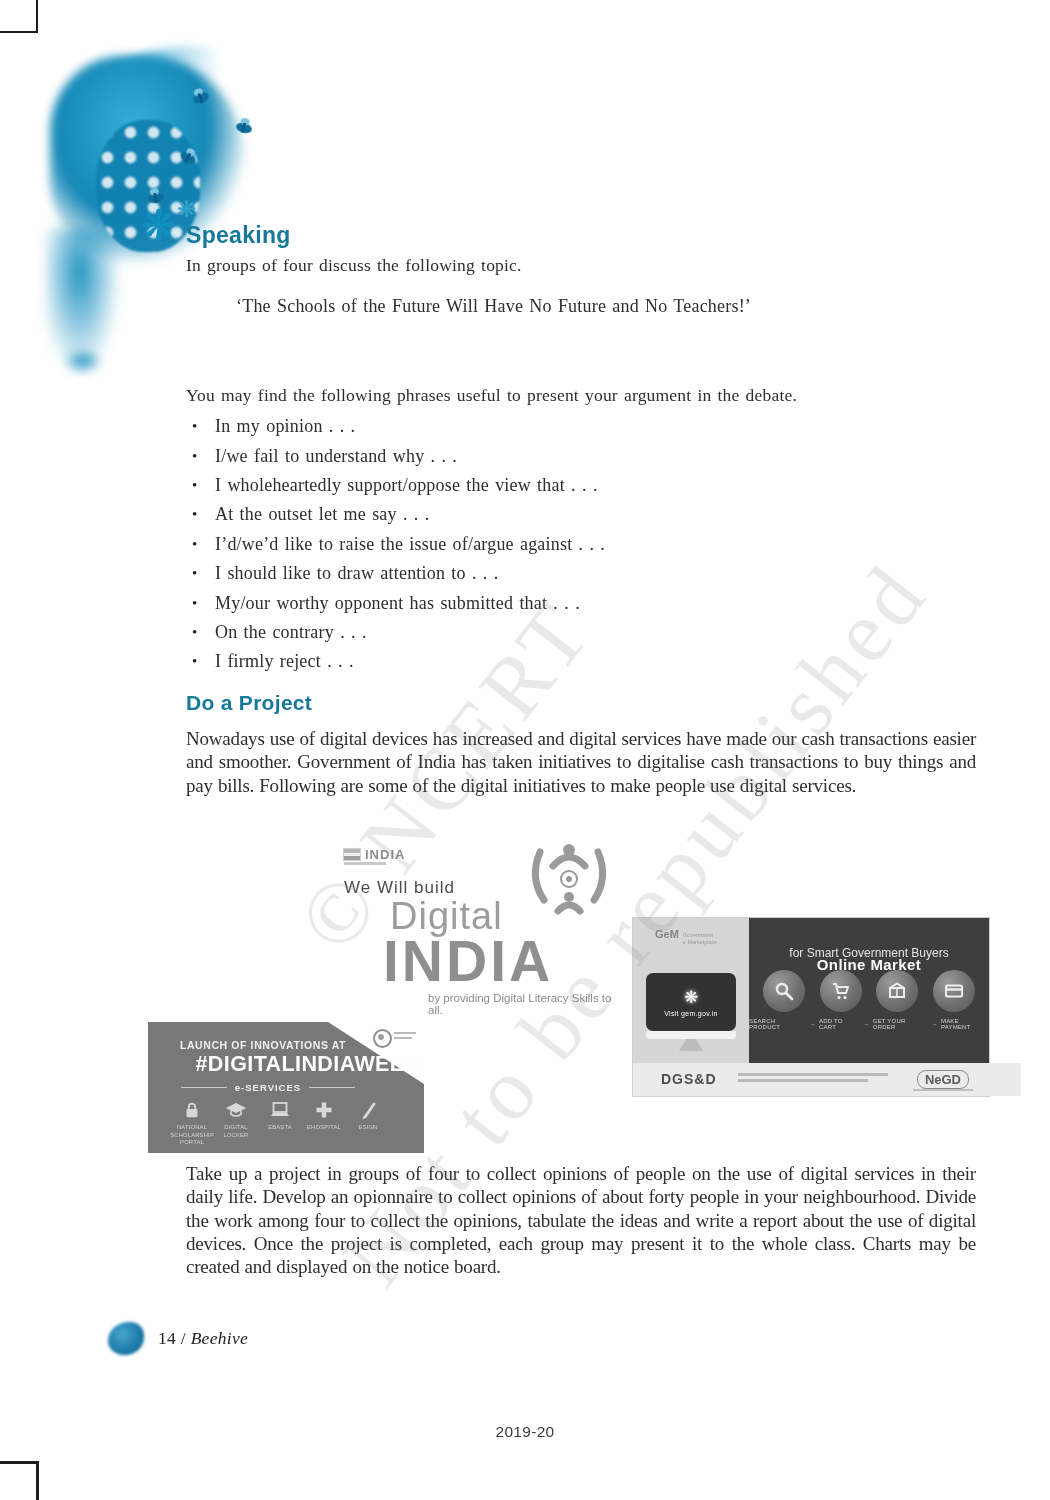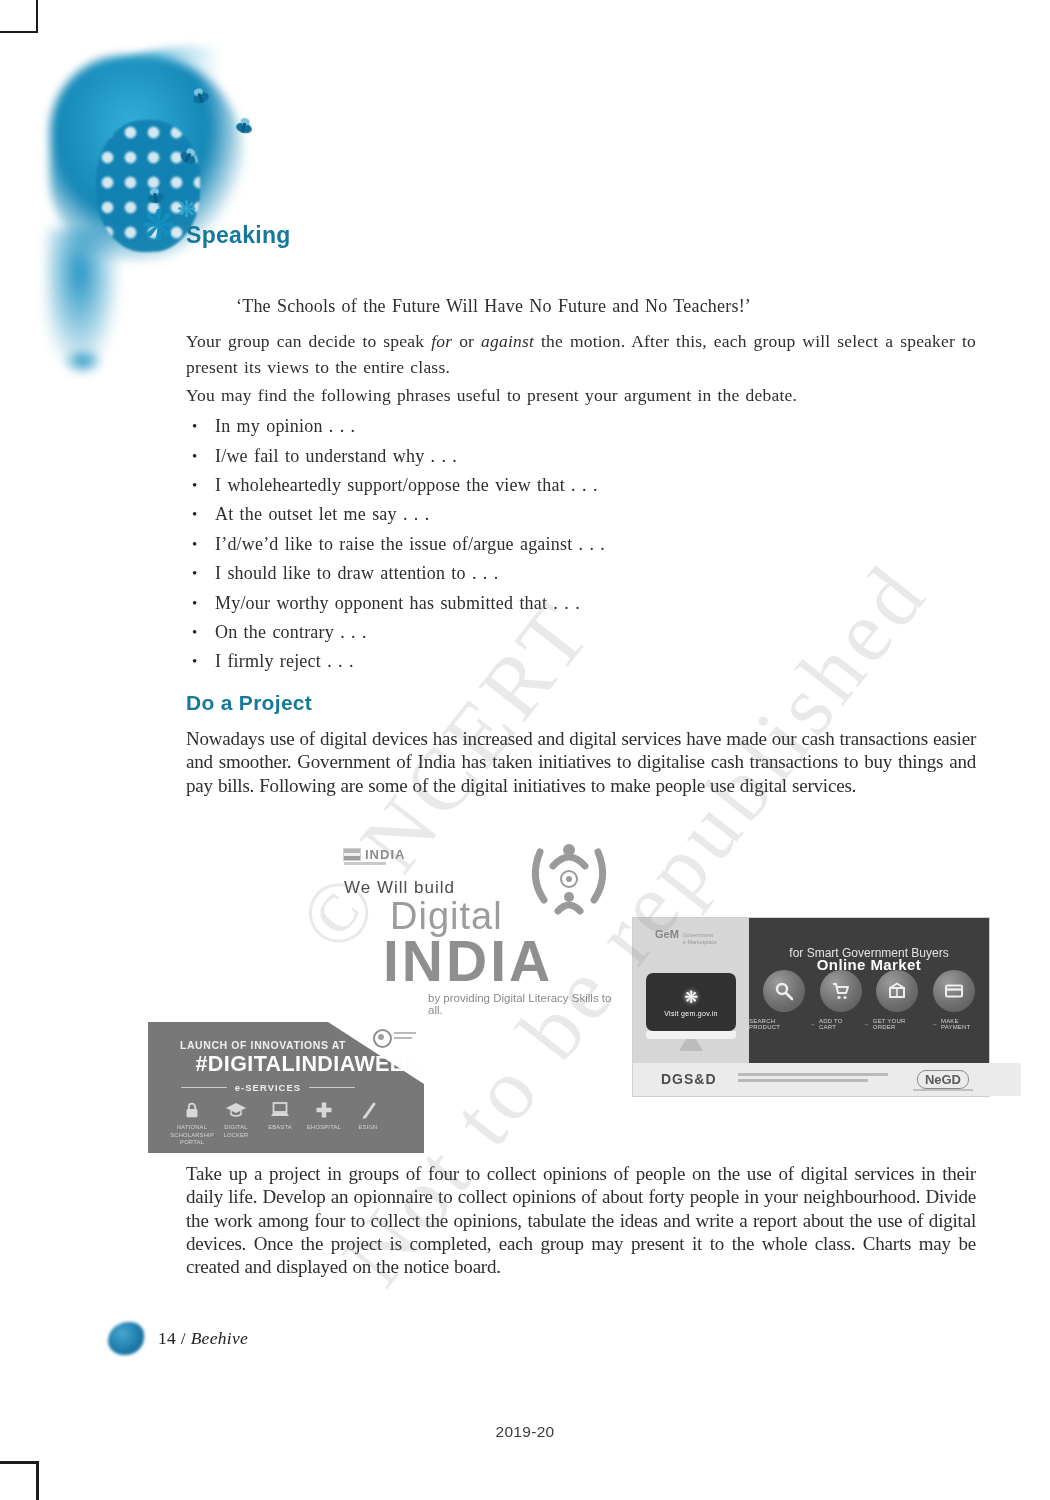--- a/index.html
+++ b/index.html
@@ -153,24 +153,24 @@
     <div class="bee" style="left:198px;top:75px;transform:rotate(15deg);"></div>
     <div class="bee" style="left:142px;top:105px;transform:rotate(30deg);"></div>
     <div class="bee" style="left:110px;top:145px;transform:rotate(-10deg);"></div>
   </div>
 
   <span class="abs flower" style="left:141px;top:205px;font-size:42px;color:#1090c0;">❋</span>
   <span class="abs flower" style="left:177px;top:198px;font-size:23px;color:#35a6cc;">❋</span>
 
   <h1 class="sec" style="left:186px;top:222px;font-size:23px;">Speaking</h1>
 
+  <p class="bodytext" style="top:252px;margin:0;">In groups of four discuss the following topic.</p>
 
   <p class="bodytext" style="top:293px;margin:0;padding-left:50px;font-size:18px;">‘The Schools of the Future Will Have No Future and No Teachers!’</p>
 
-  <p class="bodytext" style="top:328px;margin:0;text-align:justify;"><span>Your group can decide to speak </span><span class="ital">for</span><span> or </span><span class="ital">against</span><span> the motion. After this, each group will select a speaker to present its views to the entire class.</span></p>
 
   <p class="bodytext" style="top:382px;margin:0;">You may find the following phrases useful to present your argument in the debate.</p>
 
   <div class="phr-list">
     <div class="phr">
         <span class="blt">•</span>
         <span>In my opinion . . .</span>
       </div>
     <div class="phr">
         <span class="blt">•</span>

